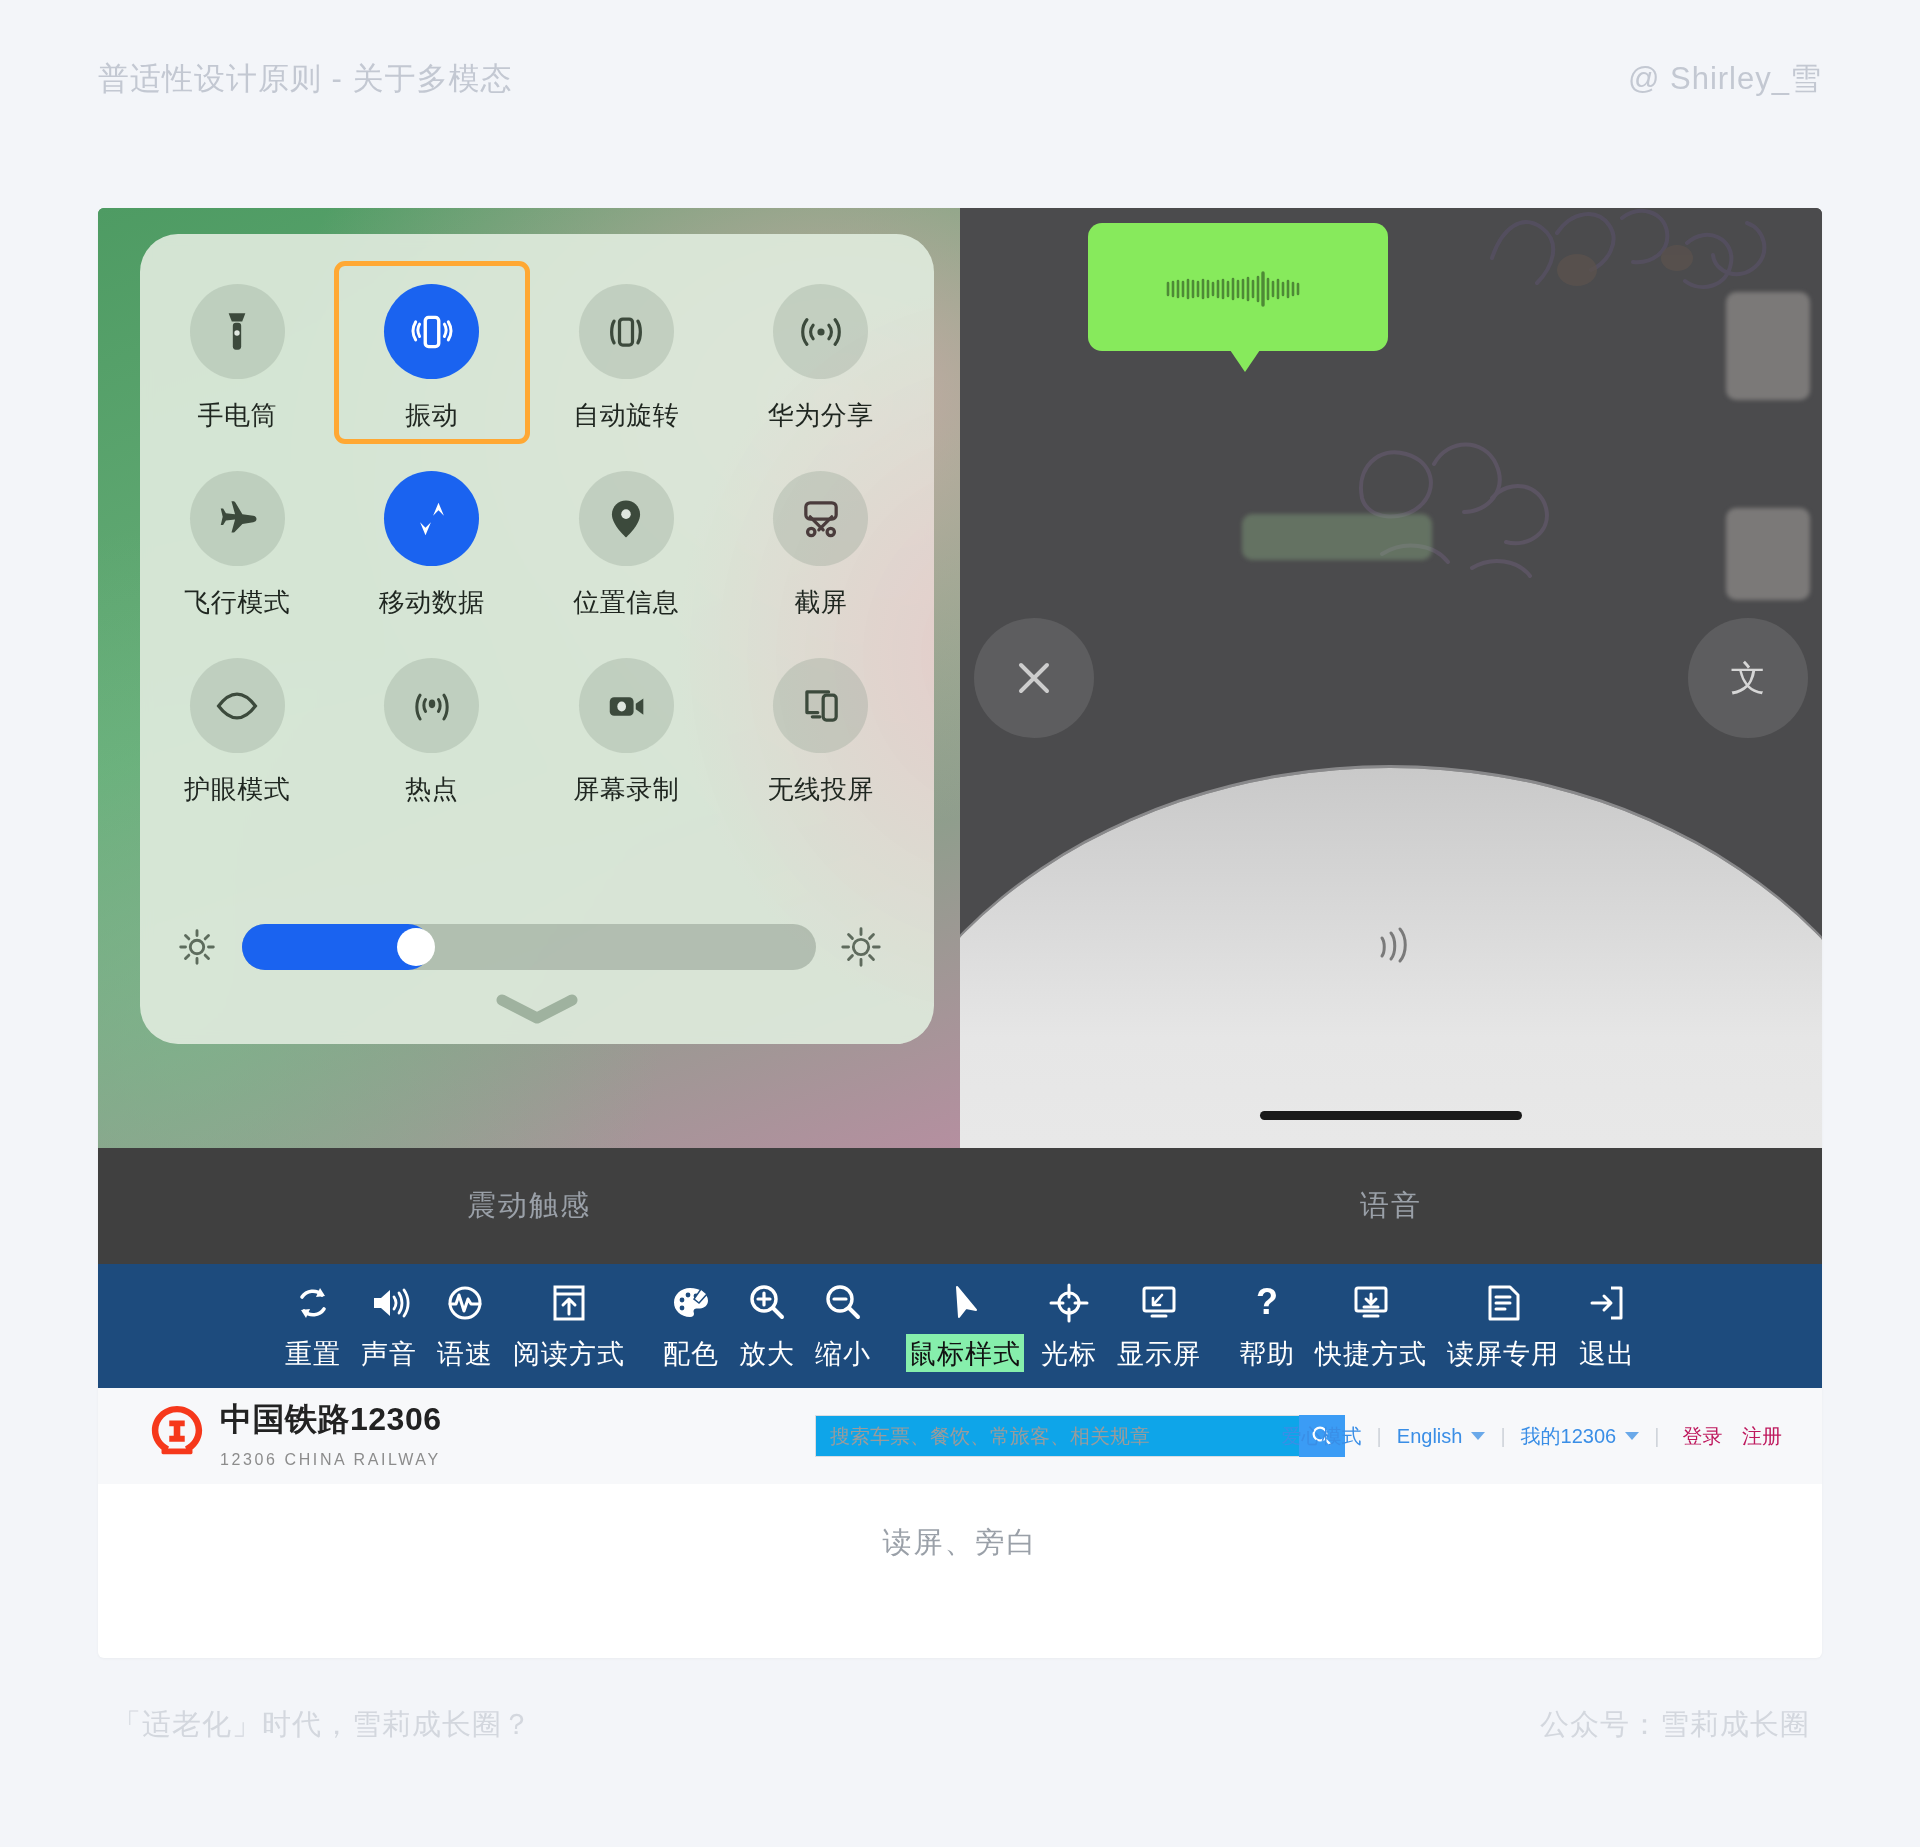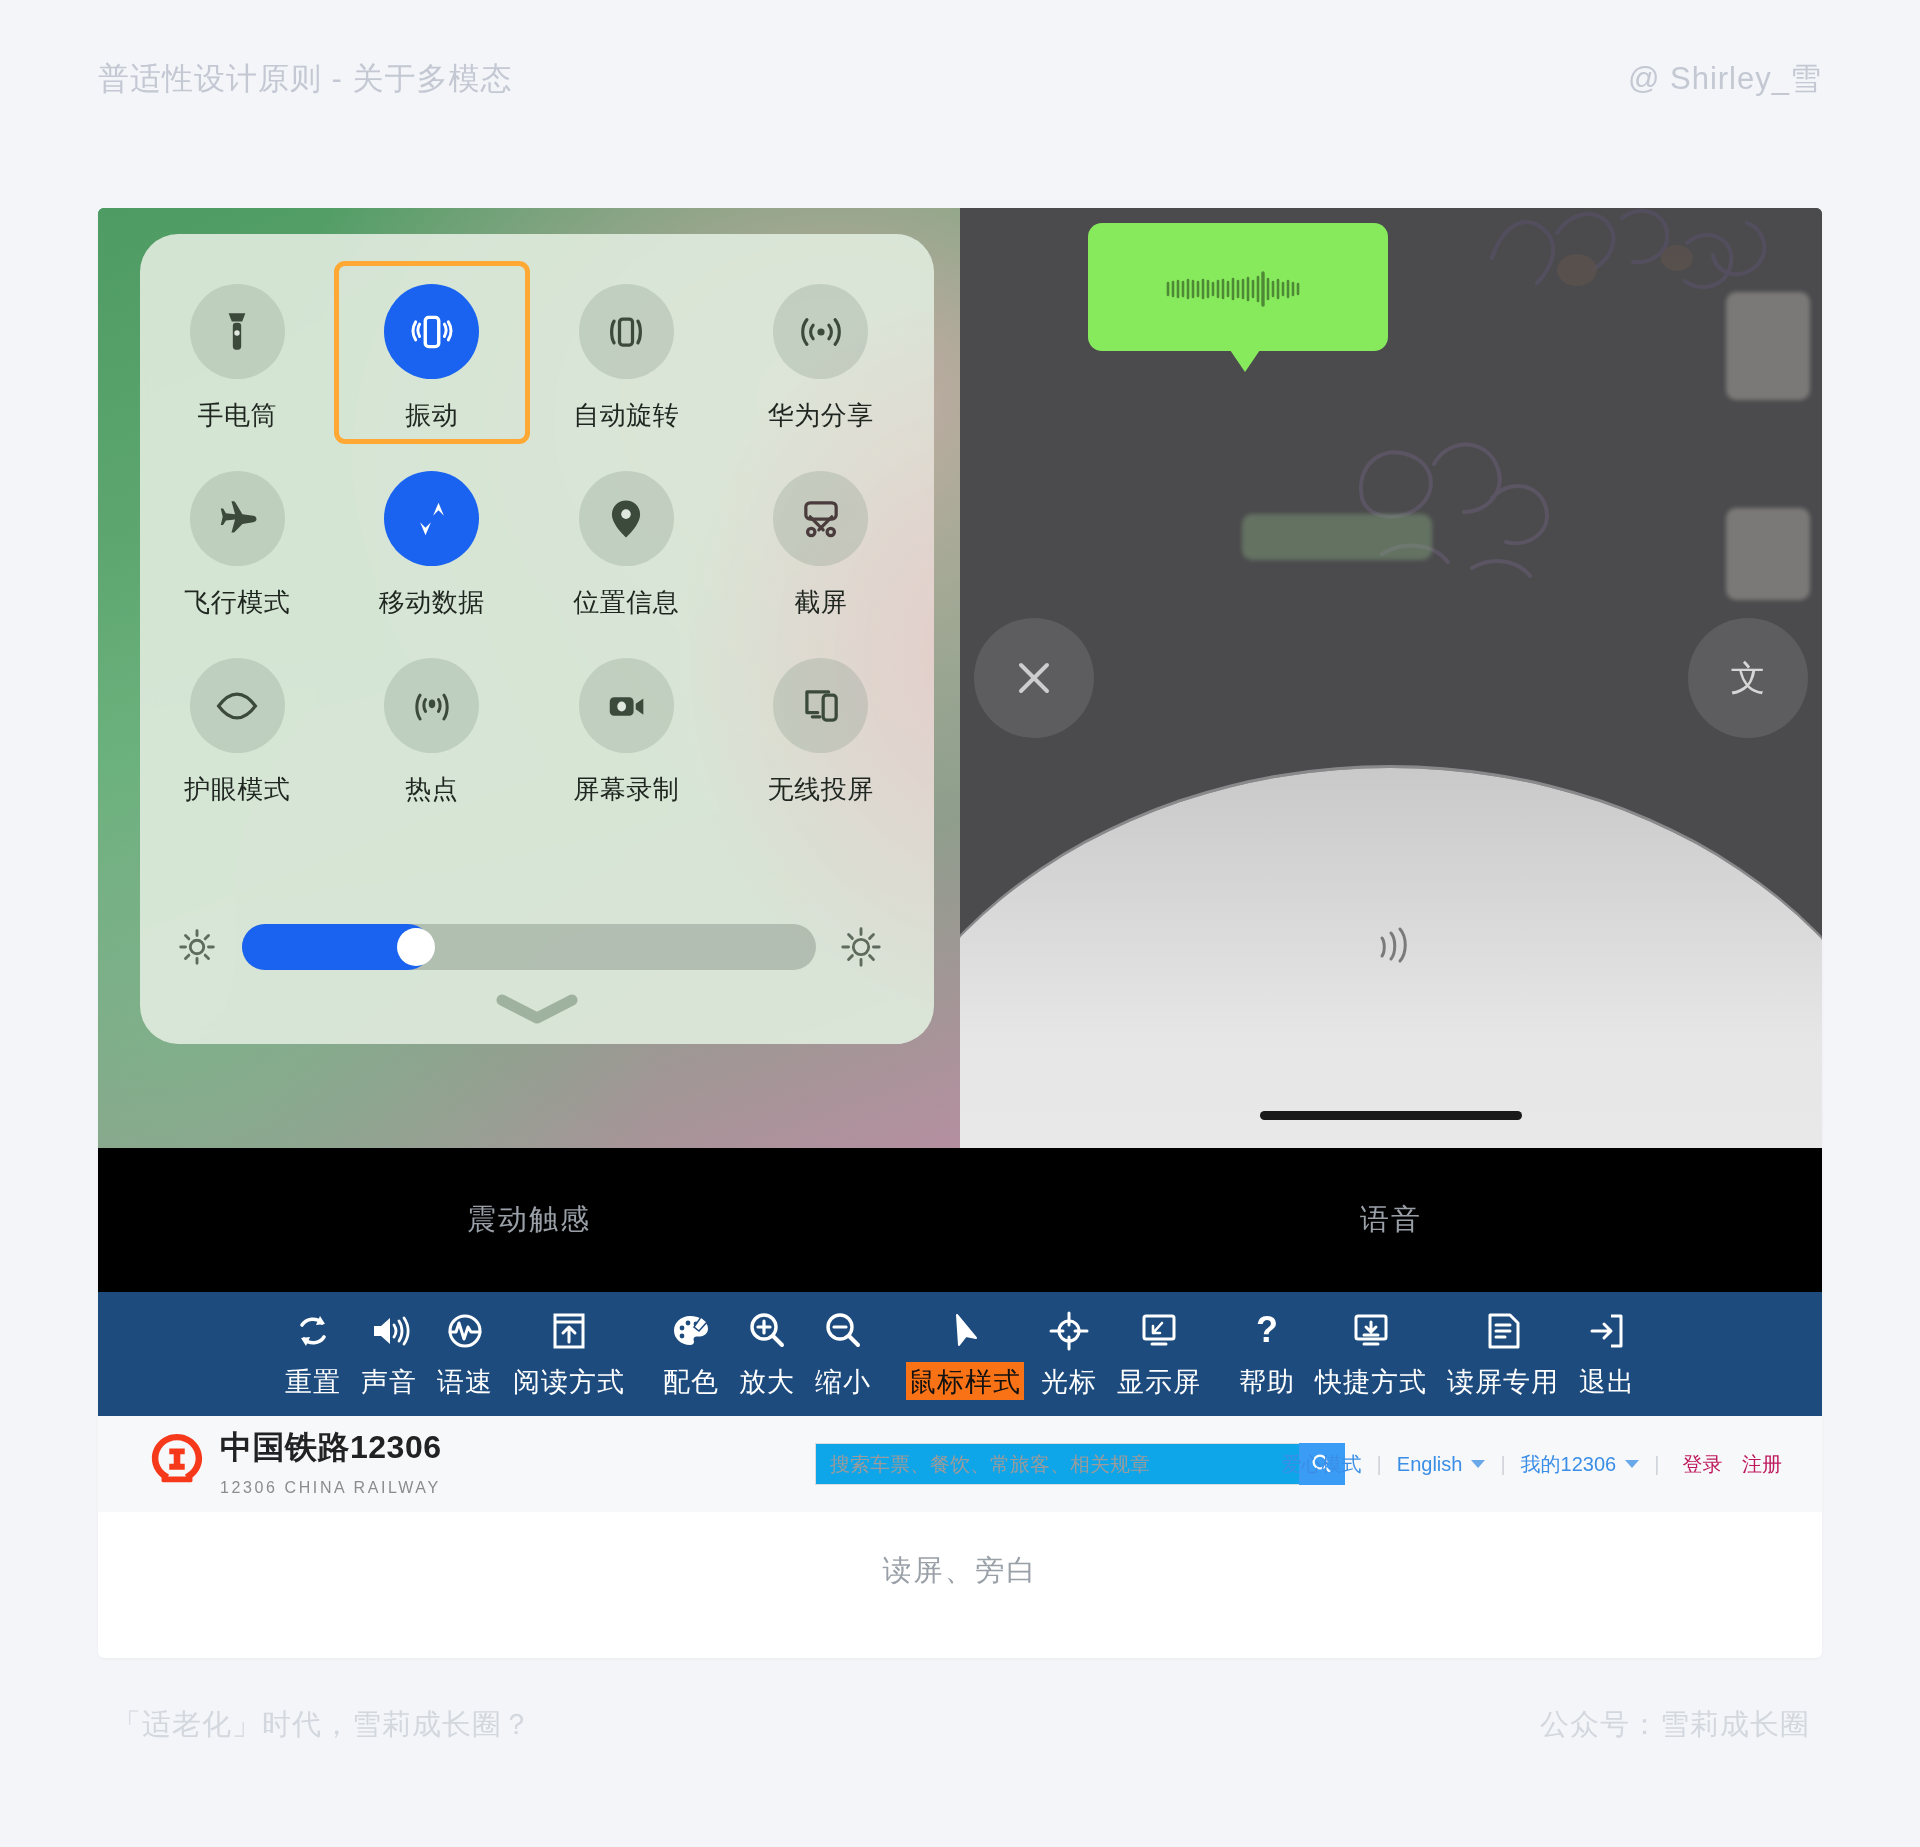--- a/index.html
+++ b/index.html
@@ -150,21 +150,21 @@
   }
   .v-mic {
     position: absolute; left: 0; right: 0; top: 710px; text-align: center;
   }
   .v-home {
     position: absolute; left: 50%; transform: translateX(-50%); bottom: 28px;
     width: 262px; height: 9px; border-radius: 5px; background: #1a1a1a;
   }
 
   
-  .caps { display: flex; width: 1724px; height: 144px; background: #000000; }
+  .caps { display: flex; width: 1724px; height: 116px; background: #404040; }
   .cap {
     flex: 1 1 50%; display: flex; align-items: center; justify-content: center;
     font-size: 29px; color: #9aa0a8; letter-spacing: 2px;
   }
 
   
   .toolbar {
     position: relative; width: 1724px; height: 124px;
     background: #1d4b7d; display: flex; align-items: flex-start;
     justify-content: center; padding-top: 8px;
@@ -174,21 +174,21 @@
     padding: 0 7px; position: relative;
   }
   .tb-ico {
     width: 62px; height: 62px; display: flex; align-items: center; justify-content: center;
     background: #1d4b7d;
   }
   .tb-lbl {
     font-size: 27px; color: #ffffff; letter-spacing: 1px;
     white-space: nowrap; padding: 4px 3px 0 3px; line-height: 1.25;
   }
-  .tb-item.sel .tb-lbl { background: #f97316; color: #111; }
+  .tb-item.sel .tb-lbl { background: #86efac; color: #111; }
   .tb-gap { width: 18px; }
 
   
   .site {
     position: relative; width: 1724px; height: 96px; background: #f7f8fa;
     display: flex; align-items: center;
   }
   .site-logo { display: flex; margin-left: 50px; }
   .logo-mark { width: 58px; height: 58px; margin-right: 14px; }
   .logo-text-cn { font-size: 32px; color: #222; font-weight: bold; letter-spacing: .5px; line-height: 1.05; }

